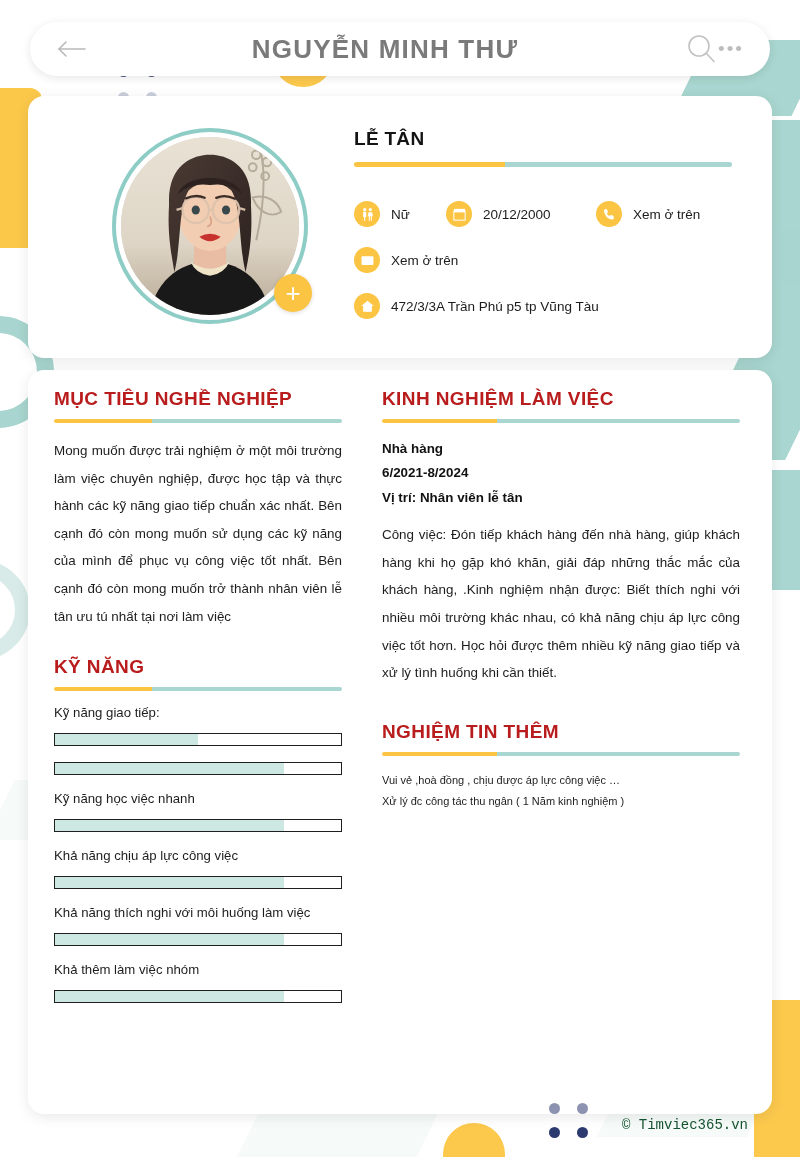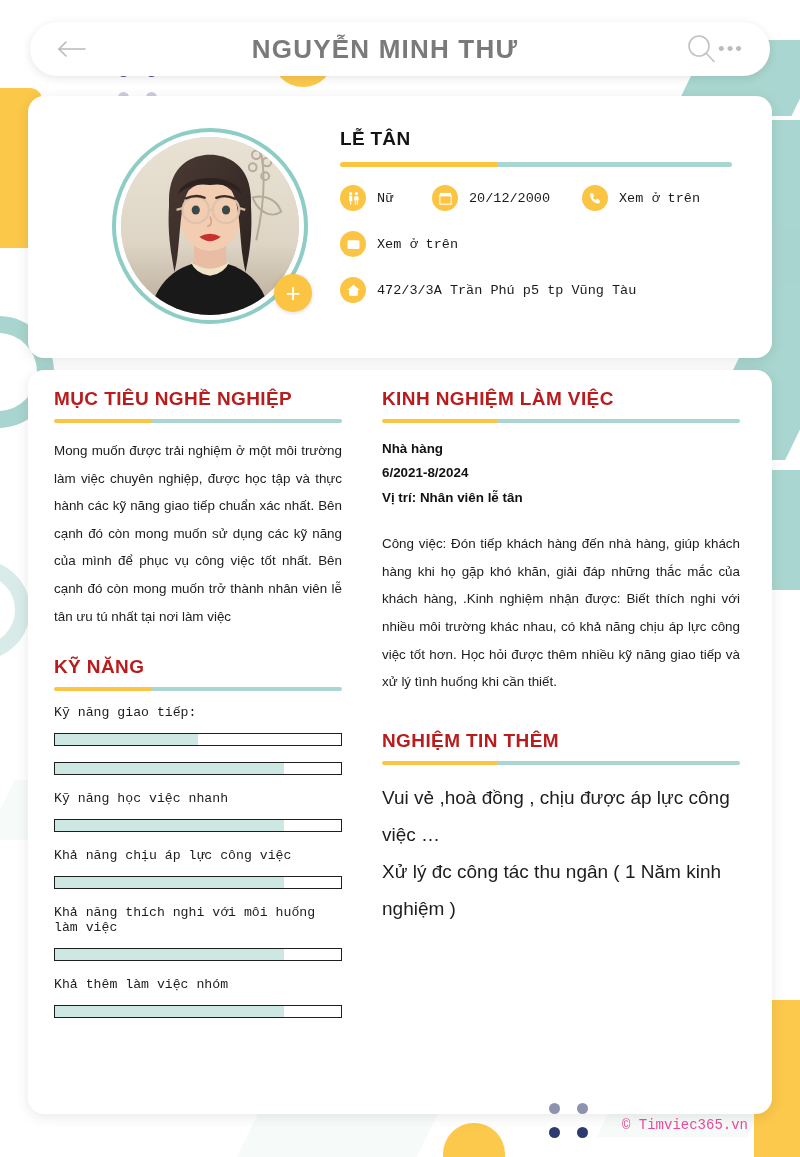--- a/index.html
+++ b/index.html
@@ -130,30 +130,30 @@
     width: 38px; height: 38px;
     border-radius: 50%;
     background: #fbc442;
     color: #fff;
     display: flex; align-items: center; justify-content: center;
     font-size: 26px; line-height: 1;
     cursor: pointer;
     box-shadow: 0 1px 4px rgba(0,0,0,.15);
   }
 
-  .profile-info { position: absolute; left: 312px; top: 32px; right: 40px; }
+  .profile-info { position: absolute; left: 326px; top: 32px; right: 40px; }
   .job-title {
     font-size: 19px; font-weight: bold; color: #141414;
     letter-spacing: .3px; margin-bottom: 12px;
   }
   .divider { height: 5px; width: 100%; display: flex; border-radius: 3px; overflow: hidden; }
   .divider .seg-y { background: #fbc442; }
   .divider .seg-t { background: #a9d6d0; flex: 1 1 auto; }
 
-  .contact-rows { margin-top: 18px; font-family: Liberation Mono, monospace; }
+  .contact-rows { margin-top: 34px; }
   .contact-row { display: flex; align-items: center; margin-bottom: 20px; }
   .contact-item { display: flex; align-items: center; }
   .cicon {
     width: 26px; height: 26px; border-radius: 50%;
     background: #fbc442;
     display: flex; align-items: center; justify-content: center;
     flex: 0 0 auto; margin-right: 11px;
   }
   .cicon svg { width: 15px; height: 15px; fill: #ffffff; }
   .ctext { font-size: 13.5px; color: #1c1c1c; white-space: nowrap; }
@@ -175,37 +175,37 @@
     font-size: 13.4px;
     line-height: 2.06;
     color: #1d1d1d;
     text-align: justify;
   }
 
   .exp-line { font-size: 13.4px; font-weight: bold; color: #111; line-height: 1.82; }
 
   
   .skill { margin-bottom: 16px; }
-  .skill-label { font-size: 13.2px; color: #1d1d1d; margin-bottom: 13px; font-family: Liberation Mono, monospace; }
+  .skill-label { font-size: 13.2px; color: #1d1d1d; margin-bottom: 13px; }
   .bar {
     height: 13px;
     border: 1.4px solid #1f1f1f;
     background: #ffffff;
     position: relative;
   }
   .bar-fill { position: absolute; left: 0; top: 0; bottom: 0; background: #cde8e3; }
 
-  .extra-line { font-size: 19px; color: #1d1d1d; line-height: 1.95; }
+  .extra-line { font-size: 11px; color: #1d1d1d; line-height: 1.95; }
 
   
   .footer-dots { position: absolute; left: 549px; bottom: 18px; width: 44px; height: 36px; z-index: 6; }
   .watermark {
     position: absolute; right: 52px; bottom: 24px;
     font-family: "Liberation Mono", monospace;
-    font-size: 14px; color: #ec4899;
+    font-size: 14px; color: #14532d;
     z-index: 6;
   }
 </style>
 </head>
 <body>
 
 <div class="bg">
   <div class="stripe stripe-a"></div>
   <div class="stripe stripe-b"></div>
   <div class="stripe stripe-e"></div>
@@ -440,21 +440,21 @@
 <div class="col-right">
 
   <div class="section">
     <div class="section-title">KINH NGHIỆM LÀM VIỆC</div>
     <div class="section-divider">
       <div class="seg-y" style="width:32%"></div>
         <div class="seg-t"></div>
     </div>
     <div class="exp-line">Nhà hàng</div>
     <div class="exp-line">6/2021-8/2024</div>
-    <div class="exp-line" style="margin-bottom:20px">Vị trí: Nhân viên lễ tân</div>
+    <div class="exp-line" style="margin-bottom:11px">Vị trí: Nhân viên lễ tân</div>
     <div class="body-text">Công việc: Đón tiếp khách hàng đến nhà hàng, giúp khách hàng khi họ gặp khó khăn, giải đáp những thắc mắc của khách hàng, .Kinh nghiệm nhận được: Biết thích nghi với nhiều môi trường khác nhau, có khả năng chịu áp lực công việc tốt hơn. Học hỏi được thêm nhiều kỹ năng giao tiếp và xử lý tình huống khi cần thiết.</div>
   </div>
 
   <div class="section" style="margin-top:34px">
     <div class="section-title">NGHIỆM TIN THÊM</div>
     <div class="section-divider">
       <div class="seg-y" style="width:32%"></div>
         <div class="seg-t"></div>
     </div>
     <div class="extra-line">Vui vẻ ,hoà đồng , chịu được áp lực công việc …</div>

